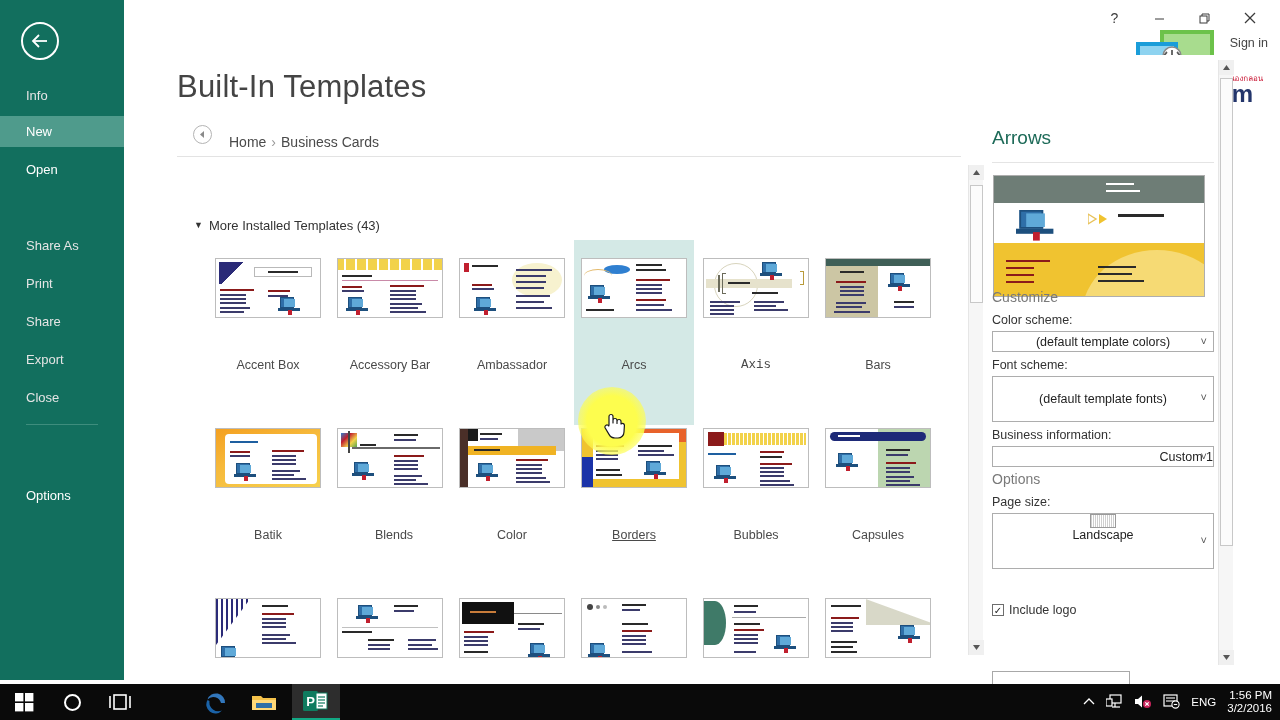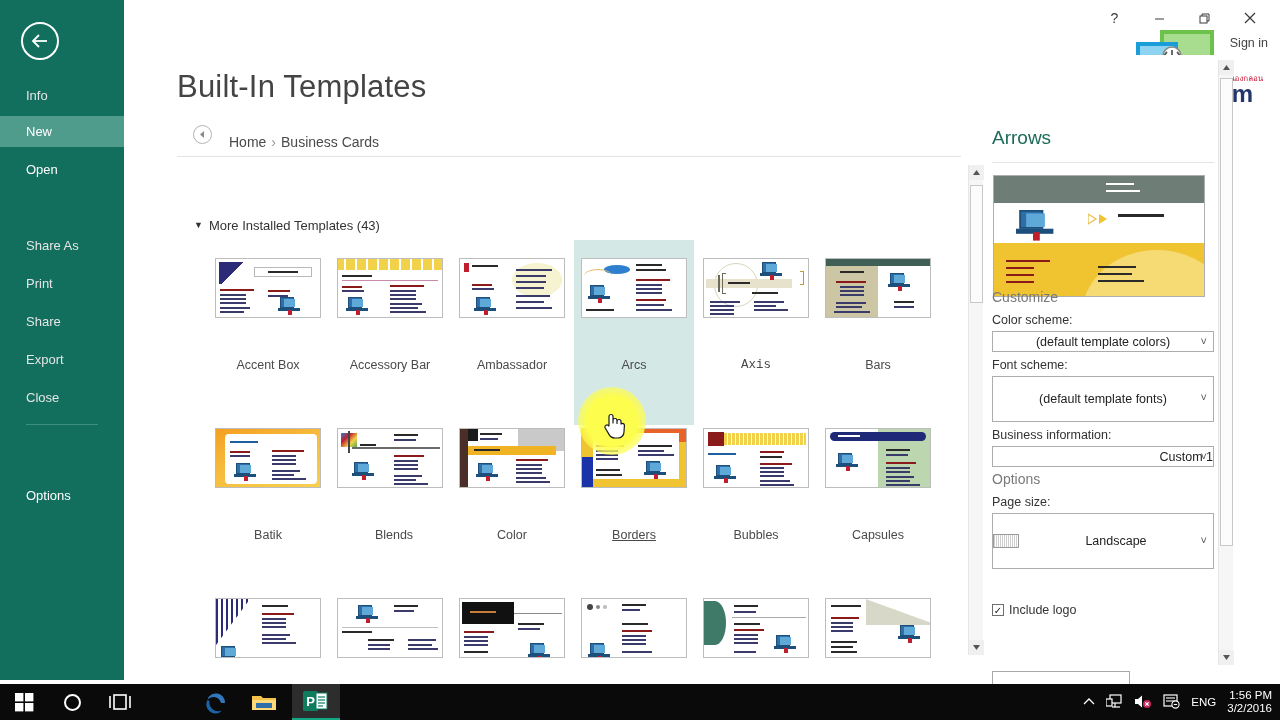--- a/index.html
+++ b/index.html
@@ -156,21 +156,21 @@
     border:1px solid #adadad; background:#ffffff;
     display:flex; align-items:center; justify-content:center;
     font-size:12.5px; color:#222;
   }
   .combo .cv{ flex:1; text-align:center; }
   .combo .chev{
     position:absolute; right:6px; top:3px; color:#555; font-size:11px;
   }
   .combo.tall{ height:46px; }
   .combo.left .cv{ text-align:right; padding-left:6px; }
-  .combo.page{ height:56px; flex-direction:row; justify-content:center; gap:0; }
+  .combo.page{ height:56px; flex-direction:column; justify-content:center; gap:0; }
   .pgicon{ width:26px; height:14px; border:1px solid #9a9a9a; background:
      repeating-linear-gradient(90deg,#cfcfcf 0 1px,#ffffff 1px 2px); }
 
   .chk{
     position:absolute; left:8px; display:flex; align-items:center; gap:5px;
     font-size:12.5px; color:#333;
   }
   .chkbox{
     width:12px; height:12px; border:1px solid #6d6d6d; background:#fff;
     display:flex; align-items:center; justify-content:center; font-size:10px; color:#1a1a1a;

